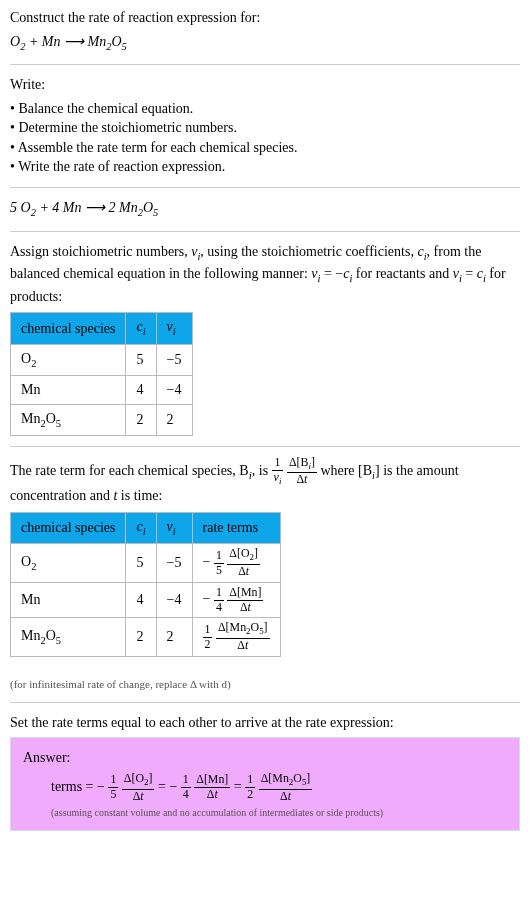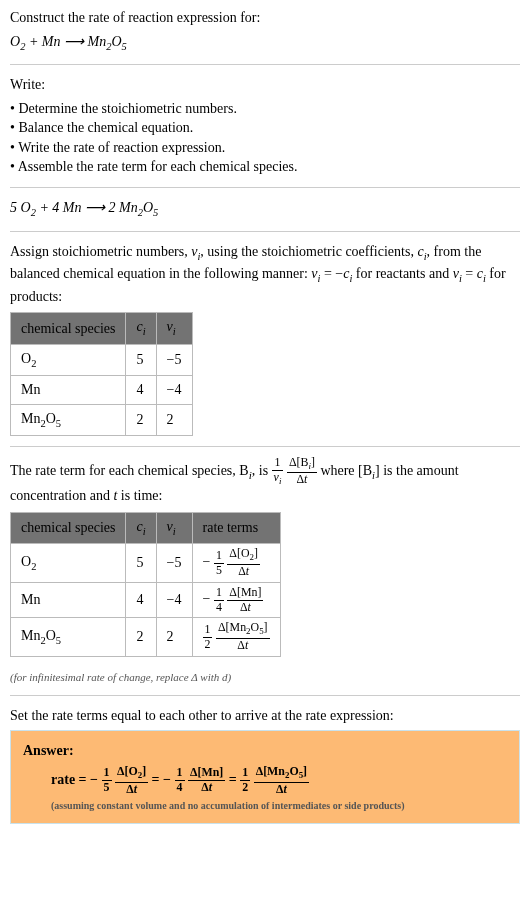--- a/index.html
+++ b/index.html
@@ -44,50 +44,48 @@
   margin: 6px 0;
 }
 th, td {
   border: 1px solid #bbb;
   padding: 4px 10px;
   text-align: left;
   font-weight: normal;
   font-family: Georgia, serif;
 }
 th {
-  background: #737373;
+  background: #0ea5e9;
 }
 .frac {
   display: inline-block;
   vertical-align: middle;
   text-align: center;
   font-size: 0.85em;
   line-height: 1;
 }
 .frac .num {
   display: block;
   border-bottom: 1px solid #000;
   padding: 0 2px 1px 2px;
 }
 .frac .den {
   display: block;
   padding: 1px 2px 0 2px;
 }
 .small-note {
   font-size: 11px;
   color: #555;
-  margin-top: 13px;
-  font-style: italic;
+  margin-top: 20px;
 }
 .answer-box {
-  background: #fdba74;
+  background: #f0abfc;
   border: 1px solid #c9e2ec;
   padding: 10px 12px;
   margin-top: 4px;
-  font-weight: bold;
 }
 .answer-label {
   margin-bottom: 6px;
 }
 .indent {
   padding-left: 28px;
 }
 .answer-note {
   font-size: 10px;
   color: #555;
@@ -108,24 +106,24 @@
 <div>
   <div class="section-title">Construct the rate of reaction expression for:</div>
   <div class="equation">O<sub>2</sub> + Mn ⟶ Mn<sub>2</sub>O<sub>5</sub></div>
 </div>
 
 <hr>
 
 <div class="plan">
   <div class="section-title">Write:</div>
   <ul>
+    <li>Balance the chemical equation.</li>
     <li>Determine the stoichiometric numbers.</li>
-    <li>Balance the chemical equation.</li>
+    <li>Assemble the rate term for each chemical species.</li>
     <li>Write the rate of reaction expression.</li>
-    <li>Assemble the rate term for each chemical species.</li>
   </ul>
 </div>
 
 <hr>
 
 <div>
   <div class="equation">5 O<sub>2</sub> + 4 Mn ⟶ 2 Mn<sub>2</sub>O<sub>5</sub></div>
 </div>
 
 <hr>
@@ -219,21 +217,21 @@
   <div class="small-note">(for infinitesimal rate of change, replace Δ with d)</div>
 </div>
 
 <hr>
 
 <div>Set the rate terms equal to each other to arrive at the rate expression:</div>
 
 <div class="answer-box">
   <div class="answer-label">Answer:</div>
   <div class="indent">
-    <span>rate = </span>
+    <span>terms = </span>
     <span class="rateterm">
       <span>−</span>
       <span class="frac"><span class="num">1</span><span class="den">5</span></span>
       <span class="frac"><span class="num">Δ[O<sub>2</sub>]</span><span class="den">Δ<i>t</i></span></span>
     </span>
     =
     <span class="rateterm">
       <span>−</span>
       <span class="frac"><span class="num">1</span><span class="den">4</span></span>
       <span class="frac"><span class="num">Δ[Mn]</span><span class="den">Δ<i>t</i></span></span>

